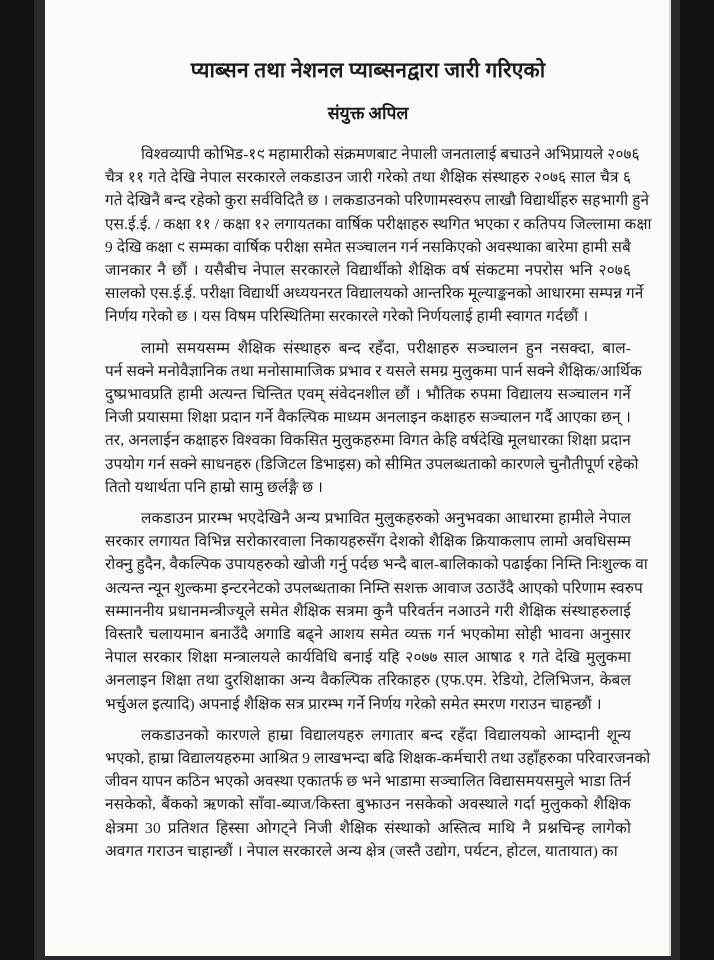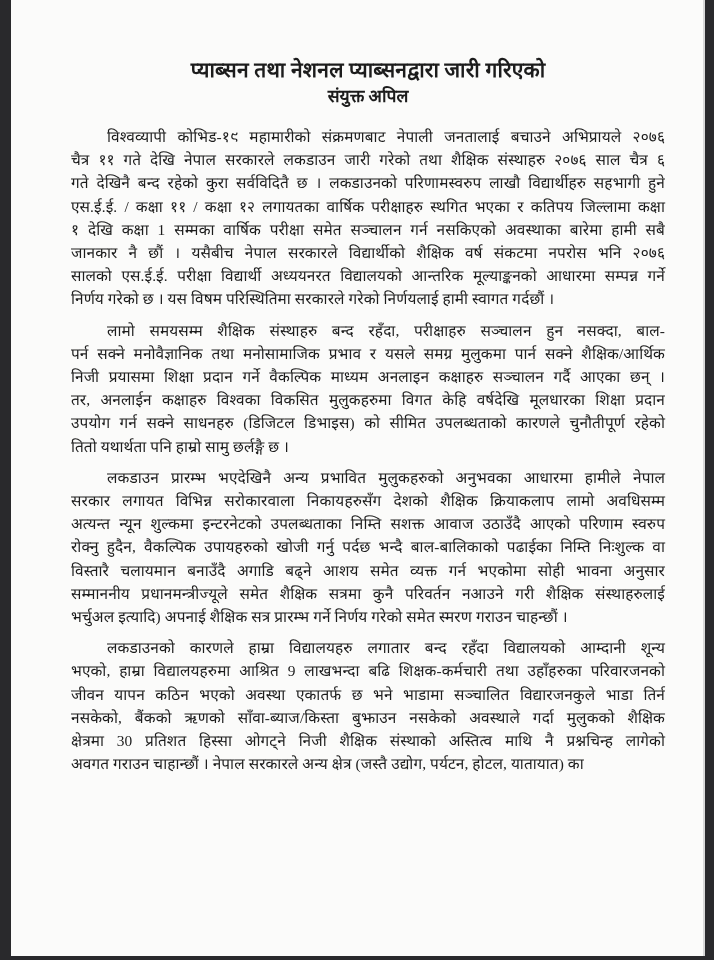--- a/index.html
+++ b/index.html
@@ -4,21 +4,21 @@
 <style>
   :root{
     --edge:#29292c;
     --paper:#fbfbfa;
     --ink:#1c1c1c;
   }
   *{margin:0;padding:0;box-sizing:border-box;}
   html,body{background:#111;}
   .screenshot{
     position:relative;
-    width:714px;height:960px;
+    width:646px;height:960px;
     margin:0 auto;
     background:var(--paper);
     overflow:hidden;
     font-family:"Liberation Serif","DejaVu Serif",serif;
     color:var(--ink);
   }
   .edge{position:absolute;background:var(--edge);}
   .edge-left{left:0;top:0;width:11px;height:960px;}
   .edge-right{right:0;top:0;width:11px;height:960px;border-left:2px solid #d8d8d8;}
   .edge-bottom{left:0;bottom:0;width:714px;height:4px;}
@@ -32,20 +32,21 @@
     font-weight:bold;
     font-size:21px;
     line-height:28px;
     letter-spacing:.2px;
   }
   .subheading{
     text-align:center;
     font-weight:bold;
     font-size:17.5px;
     line-height:24px;
+    margin-top:17px;
   }
   .body{
     margin-top:17px;
     font-size:15.4px;
   }
   .para{margin-bottom:8px;}
   .line{
     line-height:23.2px;
     text-align:justify;
     text-align-last:justify;
@@ -61,46 +62,49 @@
 <div class="screenshot">
   <div class="page">
     <div class="heading">प्याब्सन तथा नेशनल प्याब्सनद्वारा जारी गरिएको</div>
     <div class="subheading">संयुक्त अपिल</div>
     <div class="body">
         <div class="para">
           <div class="line first">विश्वव्यापी कोभिड-१९ महामारीको संक्रमणबाट नेपाली जनतालाई बचाउने अभिप्रायले २०७६</div>
           <div class="line">चैत्र ११ गते देखि नेपाल सरकारले लकडाउन जारी गरेको तथा शैक्षिक संस्थाहरु २०७६ साल चैत्र ६</div>
           <div class="line">गते देखिनै बन्द रहेको कुरा सर्वविदितै छ । लकडाउनको परिणामस्वरुप लाखौ विद्यार्थीहरु सहभागी हुने</div>
           <div class="line">एस.ई.ई. / कक्षा ११ / कक्षा १२ लगायतका वार्षिक परीक्षाहरु स्थगित भएका र कतिपय जिल्लामा कक्षा</div>
-          <div class="line">१ देखि कक्षा 1 सम्मका वार्षिक परीक्षा समेत सञ्चालन गर्न नसकिएको अवस्थाका बारेमा हामी सबै</div>
+          <div class="line">9 देखि कक्षा ९ सम्मका वार्षिक परीक्षा समेत सञ्चालन गर्न नसकिएको अवस्थाका बारेमा हामी सबै</div>
           <div class="line">जानकार नै छौं । यसैबीच नेपाल सरकारले विद्यार्थीको शैक्षिक वर्ष संकटमा नपरोस भनि २०७६</div>
           <div class="line">सालको एस.ई.ई. परीक्षा विद्यार्थी अध्ययनरत विद्यालयको आन्तरिक मूल्याङ्कनको आधारमा सम्पन्न गर्ने</div>
           <div class="line last">निर्णय गरेको छ । यस विषम परिस्थितिमा सरकारले गरेको निर्णयलाई हामी स्वागत गर्दछौं ।</div>
         </div>
         <div class="para">
           <div class="line first">लामो समयसम्म शैक्षिक संस्थाहरु बन्द रहँदा, परीक्षाहरु सञ्चालन हुन नसक्दा, बाल-</div>
           <div class="line">पर्न सक्ने मनोवैज्ञानिक तथा मनोसामाजिक प्रभाव र यसले समग्र मुलुकमा पार्न सक्ने शैक्षिक/आर्थिक</div>
+          <div class="line">दुष्प्रभावप्रति हामी अत्यन्त चिन्तित एवम् संवेदनशील छौं । भौतिक रुपमा विद्यालय सञ्चालन गर्ने</div>
           <div class="line">निजी प्रयासमा शिक्षा प्रदान गर्ने वैकल्पिक माध्यम अनलाइन कक्षाहरु सञ्चालन गर्दै आएका छन् ।</div>
           <div class="line">तर, अनलाईन कक्षाहरु विश्वका विकसित मुलुकहरुमा विगत केहि वर्षदेखि मूलधारका शिक्षा प्रदान</div>
           <div class="line">उपयोग गर्न सक्ने साधनहरु (डिजिटल डिभाइस) को सीमित उपलब्धताको कारणले चुनौतीपूर्ण रहेको</div>
           <div class="line last">तितो यथार्थता पनि हाम्रो सामु छर्लङ्गै छ ।</div>
         </div>
         <div class="para">
           <div class="line first">लकडाउन प्रारम्भ भएदेखिनै अन्य प्रभावित मुलुकहरुको अनुभवका आधारमा हामीले नेपाल</div>
           <div class="line">सरकार लगायत विभिन्न सरोकारवाला निकायहरुसँग देशको शैक्षिक क्रियाकलाप लामो अवधिसम्म</div>
+          <div class="line">रोक्नु हुदैन, वैकल्पिक उपायहरुको खोजी गर्नु पर्दछ भन्दै बाल-बालिकाको पढाईका निम्ति निःशुल्क वा</div>
           <div class="line">अत्यन्त न्यून शुल्कमा इन्टरनेटको उपलब्धताका निम्ति सशक्त आवाज उठाउँदै आएको परिणाम स्वरुप</div>
-          <div class="line">रोक्नु हुदैन, वैकल्पिक उपायहरुको खोजी गर्नु पर्दछ भन्दै बाल-बालिकाको पढाईका निम्ति निःशुल्क वा</div>
+          <div class="line">सम्माननीय प्रधानमन्त्रीज्यूले समेत शैक्षिक सत्रमा कुनै परिवर्तन नआउने गरी शैक्षिक संस्थाहरुलाई</div>
           <div class="line">विस्तारै चलायमान बनाउँदै अगाडि बढ्ने आशय समेत व्यक्त गर्न भएकोमा सोही भावना अनुसार</div>
-          <div class="line">सम्माननीय प्रधानमन्त्रीज्यूले समेत शैक्षिक सत्रमा कुनै परिवर्तन नआउने गरी शैक्षिक संस्थाहरुलाई</div>
+          <div class="line">नेपाल सरकार शिक्षा मन्त्रालयले कार्यविधि बनाई यहि २०७७ साल आषाढ १ गते देखि मुलुकमा</div>
+          <div class="line">अनलाइन शिक्षा तथा दुरशिक्षाका अन्य वैकल्पिक तरिकाहरु (एफ.एम. रेडियो, टेलिभिजन, केबल</div>
           <div class="line last">भर्चुअल इत्यादि) अपनाई शैक्षिक सत्र प्रारम्भ गर्ने निर्णय गरेको समेत स्मरण गराउन चाहन्छौं ।</div>
         </div>
         <div class="para">
           <div class="line first">लकडाउनको कारणले हाम्रा विद्यालयहरु लगातार बन्द रहँदा विद्यालयको आम्दानी शून्य</div>
           <div class="line">भएको, हाम्रा विद्यालयहरुमा आश्रित 9 लाखभन्दा बढि शिक्षक-कर्मचारी तथा उहाँहरुका परिवारजनको</div>
-          <div class="line">जीवन यापन कठिन भएको अवस्था एकातर्फ छ भने भाडामा सञ्चालित विद्यारजनकुले भाडा तिर्न</div>
+          <div class="line">जीवन यापन कठिन भएको अवस्था एकातर्फ छ भने भाडामा सञ्चालित विद्यासमयसमुले भाडा तिर्न</div>
           <div class="line">नसकेको, बैंकको ऋणको साँवा-ब्याज/किस्ता बुझाउन नसकेको अवस्थाले गर्दा मुलुकको शैक्षिक</div>
           <div class="line">क्षेत्रमा 30 प्रतिशत हिस्सा ओगट्ने निजी शैक्षिक संस्थाको अस्तित्व माथि नै प्रश्नचिन्ह लागेको</div>
           <div class="line last">अवगत गराउन चाहान्छौं । नेपाल सरकारले अन्य क्षेत्र (जस्तै उद्योग, पर्यटन, होटल, यातायात) का</div>
         </div>
       </div>
   </div>
   <div class="edge edge-left"></div>
   <div class="edge edge-right"></div>
   <div class="edge edge-bottom"></div>
 </div>

